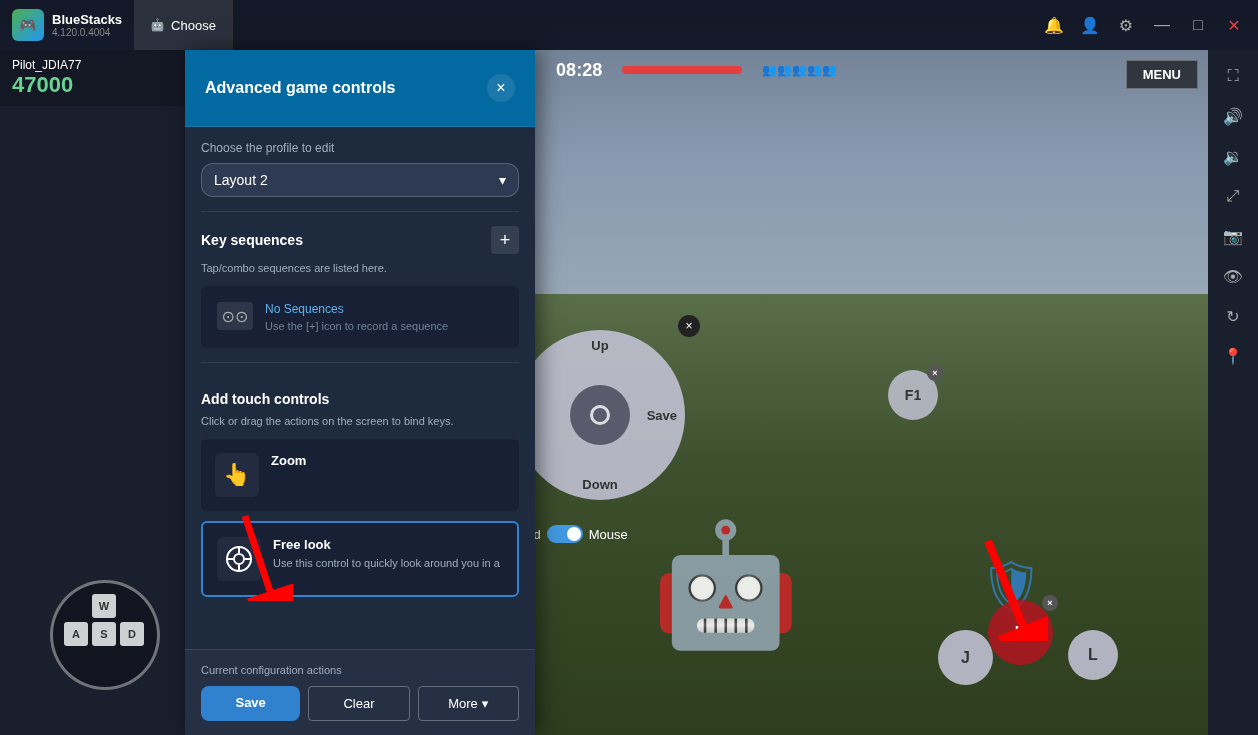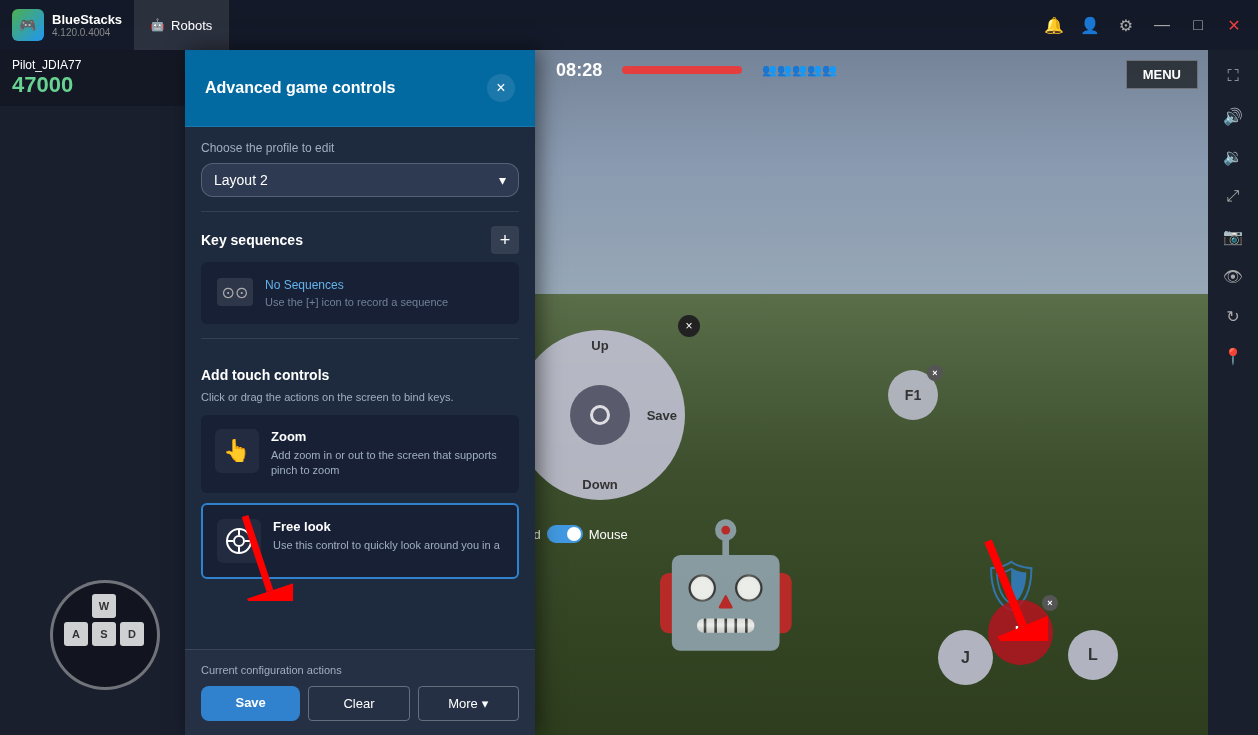--- a/index.html
+++ b/index.html
@@ -541,21 +541,21 @@
     <div class="logo-icon">🎮</div>
     <div>
       <div class="logo-text">BlueStacks</div>
       <div class="logo-version">4.120.0.4004</div>
     </div>
   </div>
 
   <div class="tab-area">
     <div class="tab active">
       <span>🤖</span>
-      <span class="tab-title">Robots</span>
+      <span class="tab-title">Choose</span>
     </div>
   </div>
 
   <div class="top-right">
     <div class="icon-btn">🔔</div>
     <div class="icon-btn">👤</div>
     <div class="icon-btn">⚙</div>
     <div class="icon-btn">—</div>
     <div class="icon-btn">□</div>
     <div class="icon-btn" style="color:#e53e3e;">✕</div>
@@ -664,40 +664,40 @@
         <span>Layout 2</span>
         <span>▾</span>
       </div>
     </div>
 
     <div>
       <div class="section-header">
         <span class="section-title">Key sequences</span>
         <div class="add-btn">+</div>
       </div>
+      <div class="section-desc">Tap/combo sequences are listed here.</div>
       <div class="sequences-box">
         <div class="seq-icon">⊙⊙</div>
         <div class="seq-text">
           <div class="seq-title">No Sequences</div>
           <div class="seq-desc">Use the [+] icon to record a sequence</div>
         </div>
       </div>
     </div>
 
     <div class="add-touch-section">
       <div class="section-header">
         <span class="section-title">Add touch controls</span>
       </div>
       <div class="section-desc">Click or drag the actions on the screen to bind keys.</div>
 
       <div class="control-card">
         <div class="control-icon">👆</div>
         <div class="control-info">
           <div class="control-title">Zoom</div>
-          <div class="control-desc">Add zoom in or out to the screen that supports pinch to zoom</div>
         </div>
       </div>
 
       <div class="control-card active">
         <div class="control-icon">
           <svg width="28" height="28" viewBox="0 0 28 28">
             <circle cx="14" cy="14" r="12" fill="none" stroke="white" stroke-width="2"></circle>
             <circle cx="14" cy="14" r="5" fill="none" stroke="white" stroke-width="2"></circle>
             <line x1="14" y1="2" x2="14" y2="8" stroke="white" stroke-width="2"></line>
             <line x1="14" y1="20" x2="14" y2="26" stroke="white" stroke-width="2"></line>

